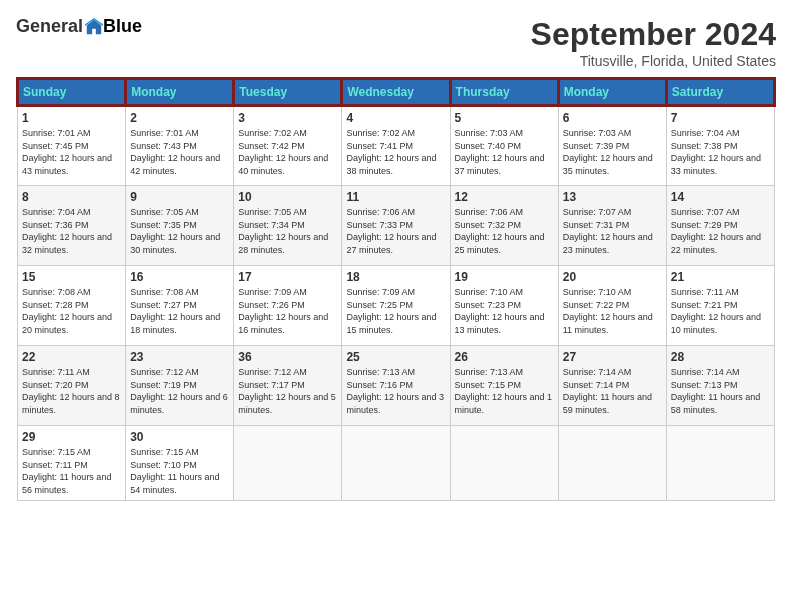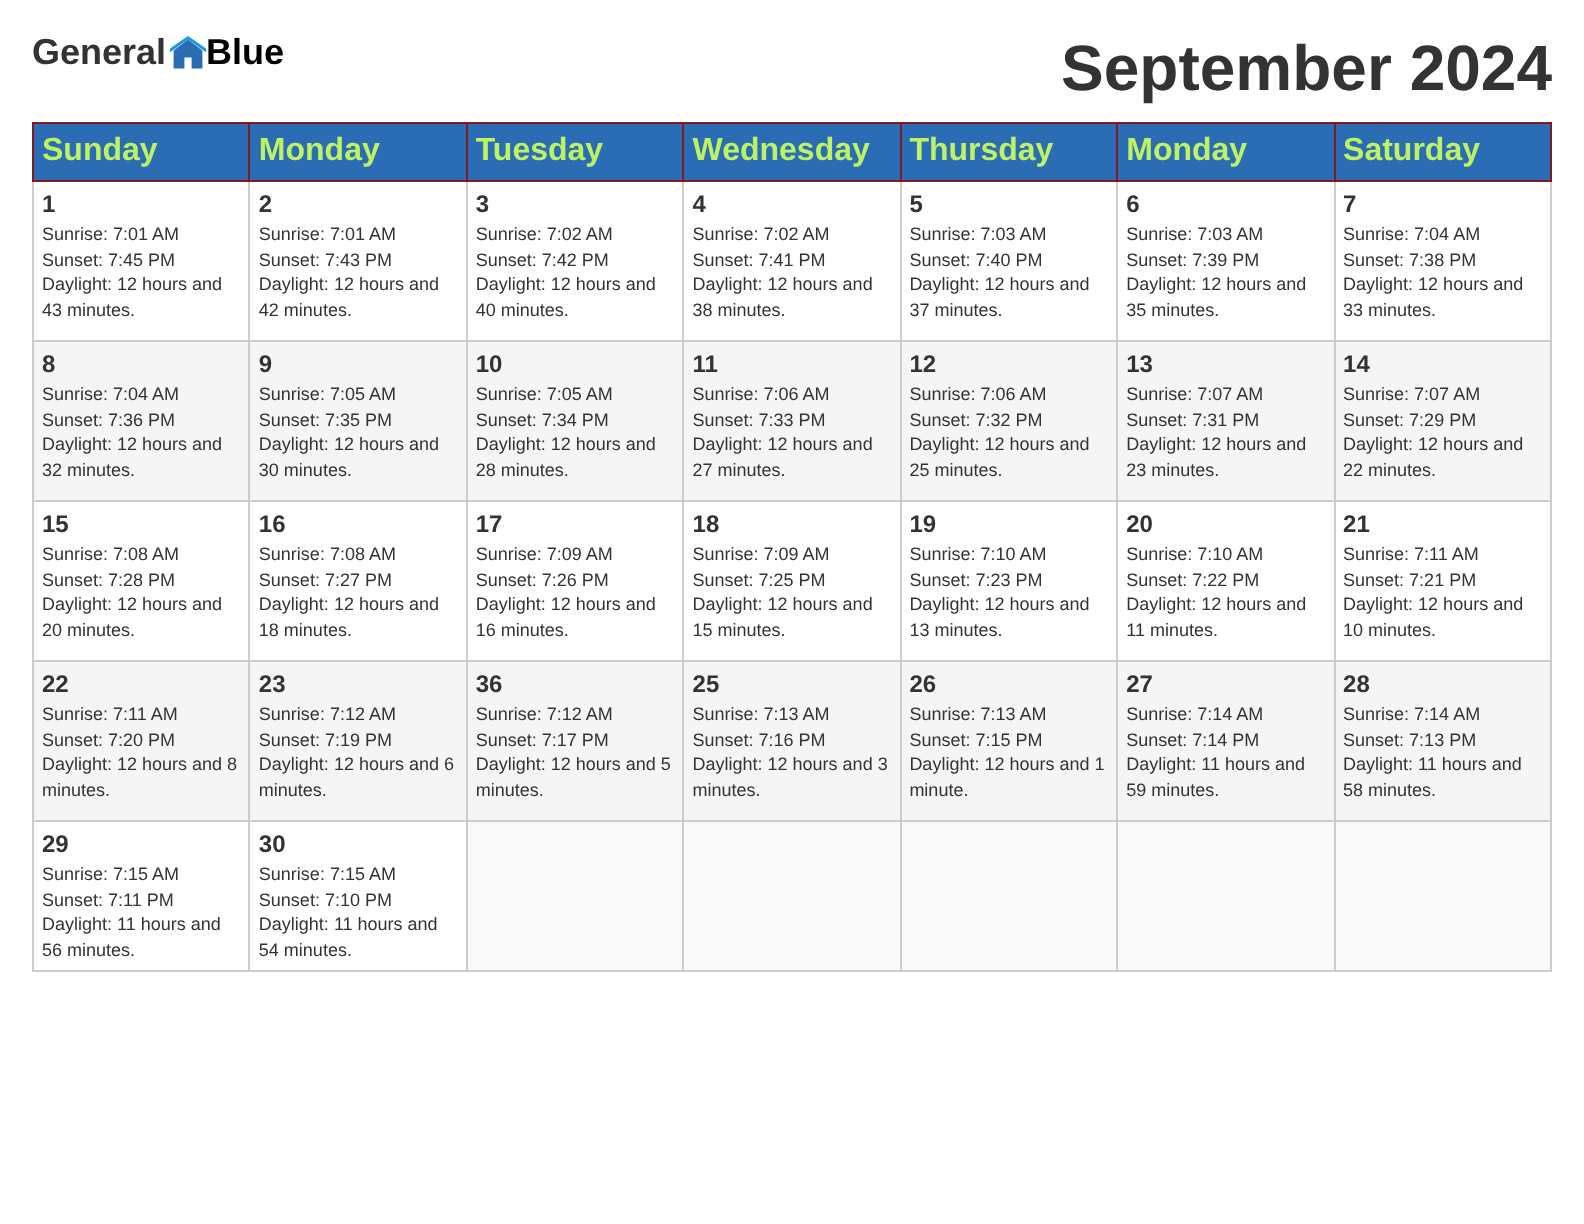--- a/index.html
+++ b/index.html
@@ -58,26 +58,26 @@
       font-size: 14px;
       color: #555;
     }
     .calendar {
       width: 100%;
       border-collapse: collapse;
       table-layout: fixed;
     }
     .calendar th {
       background: #2a6db5;
-      color: #bef264;
-      font-size: 16px;
+      color: #5eead4;
+      font-size: 12px;
       font-weight: bold;
       padding: 5px 4px;
       text-align: left;
-      border: 1px solid #7f1d1d;
+      border: 3px solid #7f1d1d;
     }
     .calendar td {
       border: 1px solid #ccc;
       vertical-align: top;
       padding: 4px 4px;
       font-size: 9.5px;
       color: #333;
       height: 80px;
       background: #fff;
     }
@@ -113,20 +113,21 @@
         <span class="logo-general">General</span>
         <svg class="logo-icon" viewBox="0 0 20 20">
           <path d="M10 2 L18 8 L18 18 L12 18 L12 12 L8 12 L8 18 L2 18 L2 8 Z" fill="#2a6db5"></path>
           <polygon points="10,0 20,7 20,9 10,2 0,9 0,7" fill="#1a9ad7"></polygon>
         </svg>
         <span class="logo-blue">Blue</span>
       </div>
     </div>
     <div class="title-section">
       <div class="month-title">September 2024</div>
+      <div class="location">Titusville, Florida, United States</div>
     </div>
   </div>
 
   <table class="calendar">
     <thead>
       <tr>
       <th>Sunday</th>
           <th>Monday</th>
           <th>Tuesday</th>
           <th>Wednesday</th>

